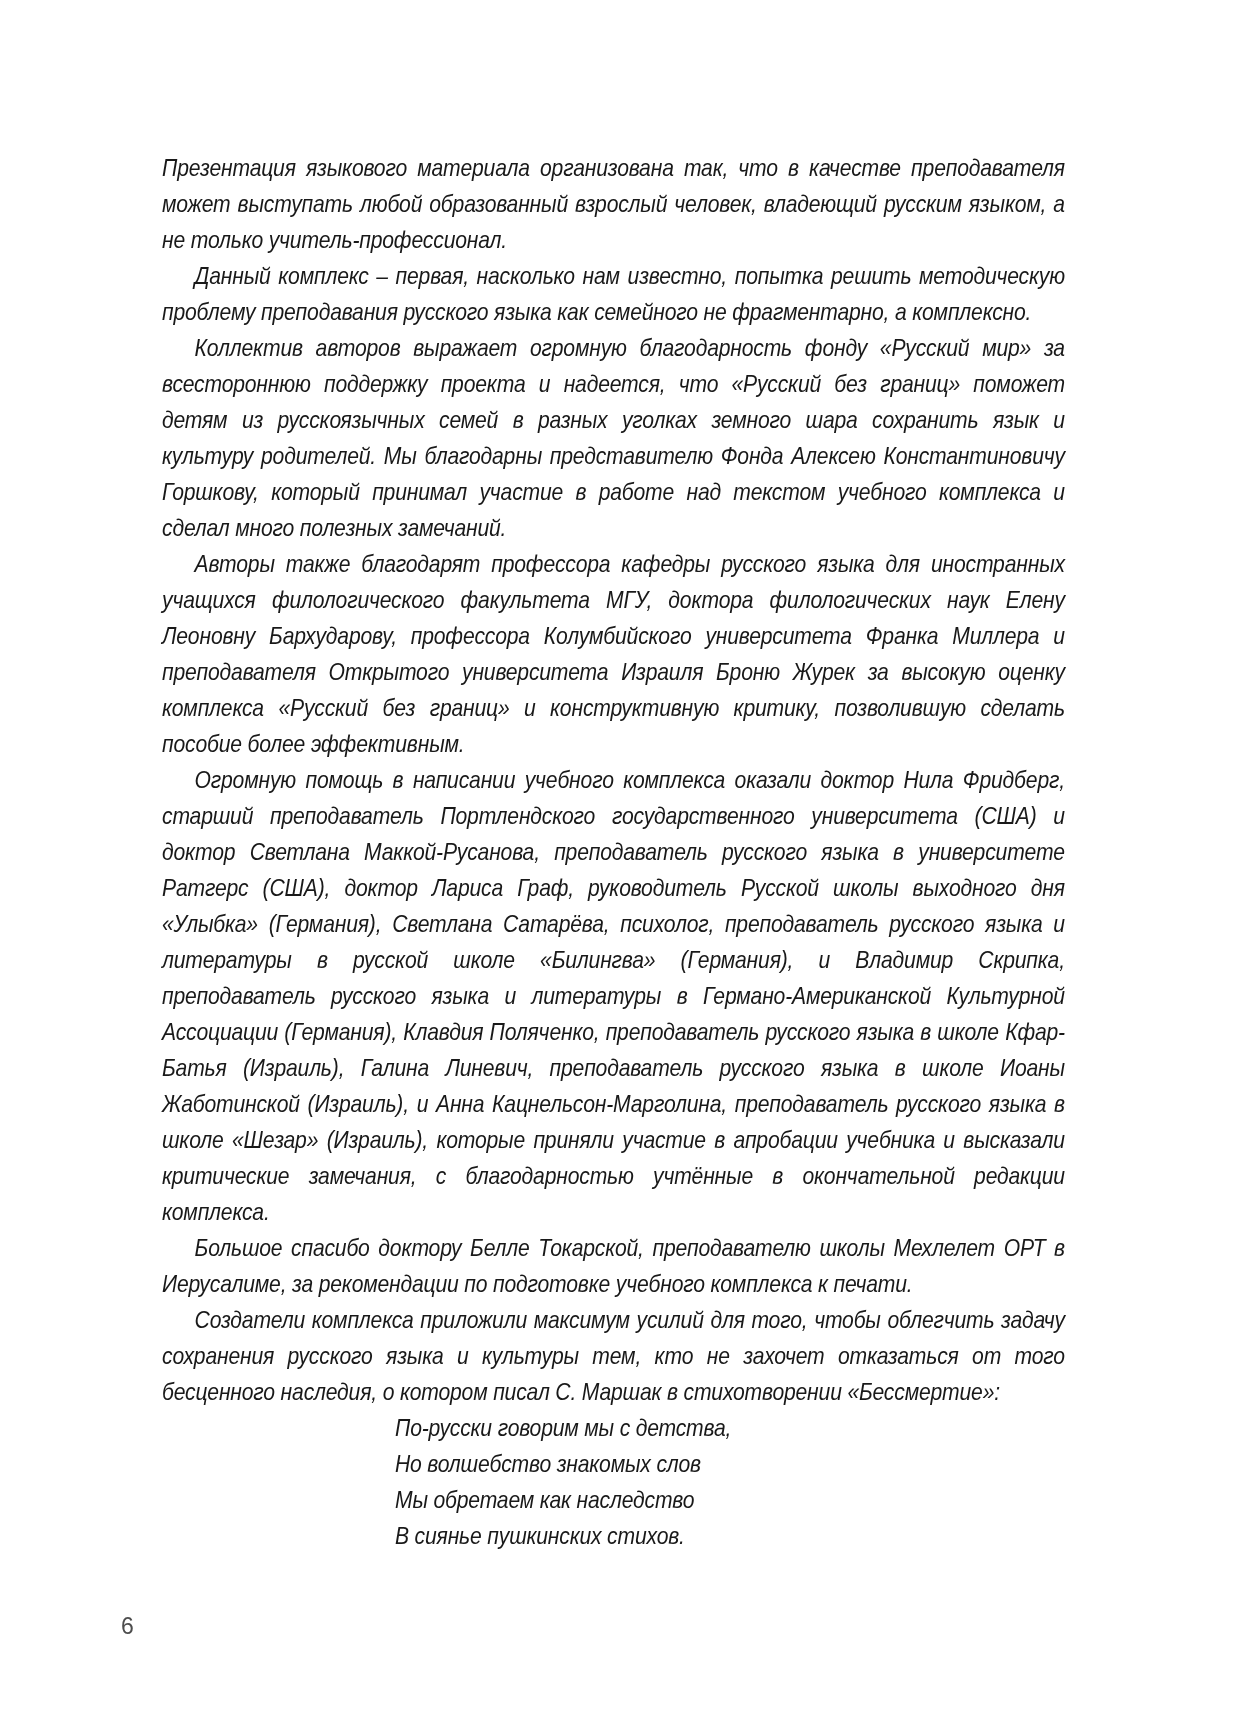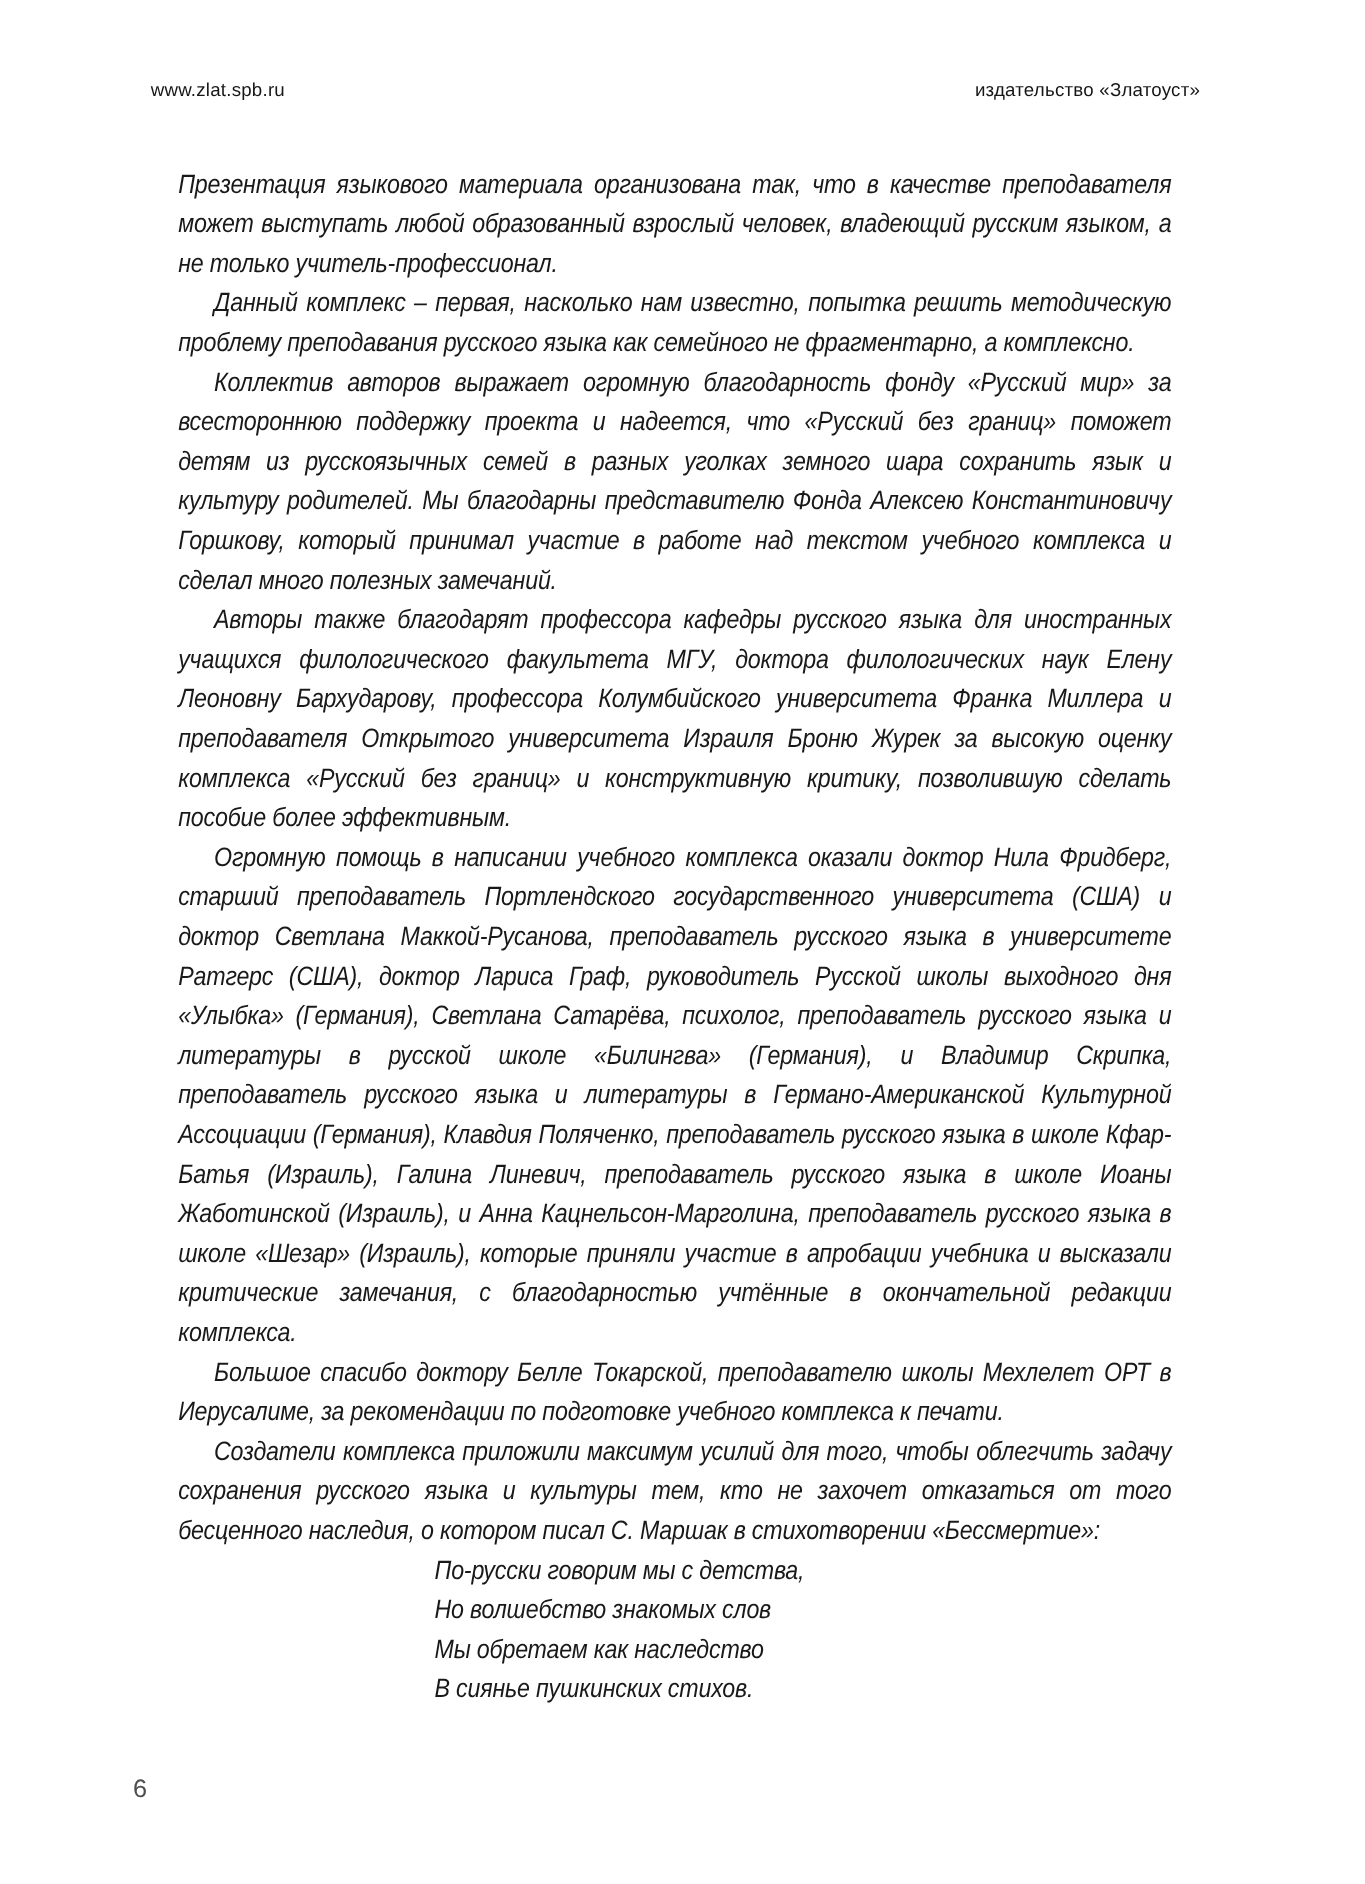--- a/index.html
+++ b/index.html
@@ -81,24 +81,20 @@
     line-height: 26px;
     font-style: normal;
     color: #4d4d4d;
   }
 </style>
 </head>
 <body>
 
 <div class="page">
 
-  <div class="running-head">
-    <span>www.zlat.spb.ru</span>
-    <span>издательство «Златоуст»</span>
-  </div>
 
   <div class="text-block">
       <p>Презентация языкового материала организована так, что в качестве преподавателя может выступать любой образованный взрослый человек, владеющий русским языком, а не только учитель-профессионал.</p>
       <p>Данный комплекс – первая, насколько нам известно, попытка решить методическую проблему преподавания русского языка как семейного не фрагментарно, а комплексно.</p>
       <p>Коллектив авторов выражает огромную благодарность фонду «Русский мир» за всестороннюю поддержку проекта и надеется, что «Русский без границ» поможет детям из русскоязычных семей в разных уголках земного шара сохранить язык и культуру родителей. Мы благодарны представителю Фонда Алексею Константиновичу Горшкову, который принимал участие в работе над текстом учебного комплекса и сделал много полезных замечаний.</p>
       <p>Авторы также благодарят профессора кафедры русского языка для иностранных учащихся филологического факультета МГУ, доктора филологических наук Елену Леоновну Бархударову, профессора Колумбийского университета Франка Миллера и преподавателя Открытого университета Израиля Броню Журек за высокую оценку комплекса «Русский без границ» и конструктивную критику, позволившую сделать пособие более эффективным.</p>
       <p>Огромную помощь в написании учебного комплекса оказали доктор Нила Фридберг, старший преподаватель Портлендского государственного университета (США) и доктор Светлана Маккой-Русанова, преподаватель русского языка в университете Ратгерс (США), доктор Лариса Граф, руководитель Русской школы выходного дня «Улыбка» (Германия), Светлана Сатарёва, психолог, преподаватель русского языка и литературы в русской школе «Билингва» (Германия), и Владимир Скрипка, преподаватель русского языка и литературы в Германо-Американской Культурной Ассоциации (Германия), Клавдия Поляченко, преподаватель русского языка в школе Кфар-Батья (Израиль), Галина Линевич, преподаватель русского языка в школе Иоаны Жаботинской (Израиль), и Анна Кацнельсон-Марголина, преподаватель русского языка в школе «Шезар» (Израиль), которые приняли участие в апробации учебника и высказали критические замечания, с благодарностью учтённые в окончательной редакции комплекса.</p>
       <p>Большое спасибо доктору Белле Токарской, преподавателю школы Мехлелет ОРТ в Иерусалиме, за рекомендации по подготовке учебного комплекса к печати.</p>
       <p>Создатели комплекса приложили максимум усилий для того, чтобы облегчить задачу сохранения русского языка и культуры тем, кто не захочет отказаться от того бесценного наследия, о котором писал С. Маршак в стихотворении «Бессмертие»:</p>
     </div>

